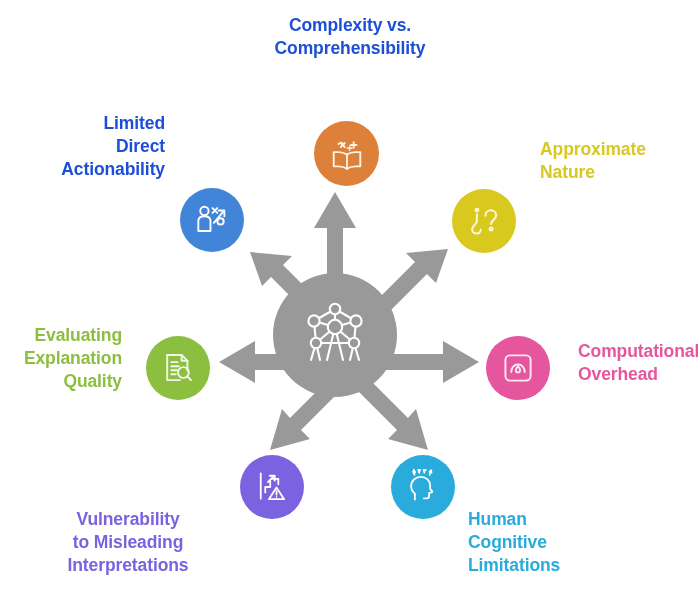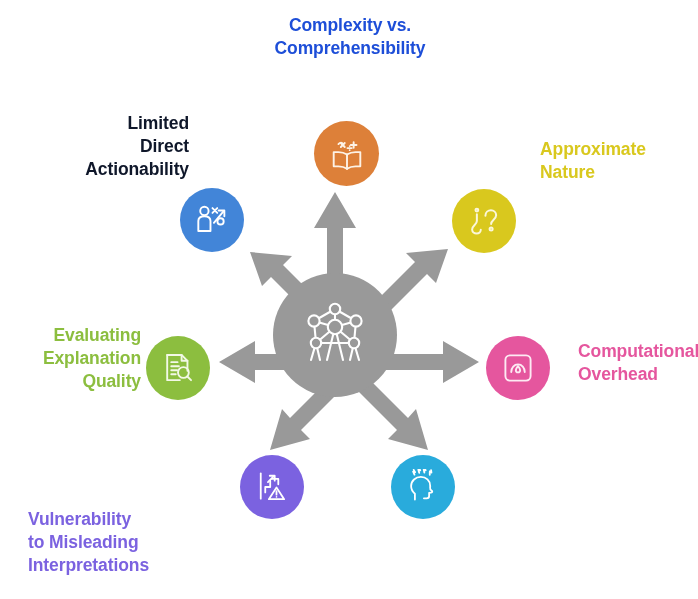--- a/index.html
+++ b/index.html
@@ -18,21 +18,21 @@
     font-size:17.5px;
     line-height:1.32;
     letter-spacing:-0.1px;
     white-space:pre-line;
   }
   .lbl-top      {left:238px; top:14px;  width:224px; text-align:center;}
   .lbl-upleft   {left:0px;   top:112px; width:165px; text-align:right;}
   .lbl-upright  {left:540px; top:138px; width:175px; text-align:left;}
   .lbl-right    {left:578px; top:340px; width:175px; text-align:left;}
   .lbl-downright{left:468px; top:508px; width:200px; text-align:left;}
-  .lbl-downleft  {left:28px; top:508px; width:200px; }
+  .lbl-downleft  {left:28px; top:508px; width:200px; text-align:center;}
   .lbl-left     {left:0px;   top:324px; width:122px; text-align:right;}
 
   .node{
     position:absolute;
     border-radius:50%;
     display:flex;align-items:center;justify-content:center;
   }
   .node svg{display:block;}
 
   .hub{
@@ -140,21 +140,21 @@
       <svg width="38" height="38" viewBox="0 0 40 40" fill="none" stroke="#FFFFFF" stroke-width="2" stroke-linecap="round" stroke-linejoin="round">
         <circle cx="12" cy="10.5" r="4.4"></circle>
         <path d="M5.6 31.5 L5.6 21 C5.6 17.6 8.4 16 12 16 C15.6 16 18.4 17.6 18.4 21 L18.4 31.5 Z"></path>
         <path d="M20.5 7.5 L25.5 12.5 M25.5 7.5 L20.5 12.5"></path>
         <path d="M22 23 L32.5 10.5"></path>
         <path d="M27 10 L33 10 L33 16"></path>
         <circle cx="29" cy="21.5" r="3.3"></circle>
       </svg>
     </span>
   </div>
-  <div class="label lbl-upleft" style="color:#0f172a;padding-left:24px;">Limited
+  <div class="label lbl-upleft" style="color:#1d4ed8;">Limited
 Direct
 Actionability</div>
 
   <div class="node" style="left:452px;top:189px;width:64px;height:64px;background:#D9C81E;">
     <span>
       <svg width="38" height="38" viewBox="0 0 40 40" fill="none" stroke="#FBF7DA" stroke-width="2.1" stroke-linecap="round" stroke-linejoin="round">
 
         <circle cx="12.5" cy="8.5" r="1.5"></circle>
         <path d="M12.5 13 L12.5 20 C12.5 24 7.5 24.5 7.5 29 C7.5 31.5 9.8 33.2 12.3 33.2 C14.8 33.2 16.6 31.4 16.6 29.3"></path>
 
@@ -184,20 +184,23 @@
 
         <path d="M11 34 L11 27.5 C8.2 25.2 6.8 22 6.8 19 C6.8 13 11.8 8.8 17.6 8.8 C23.4 8.8 28 13 28 18.8 C28 21.2 27 22.5 29.5 24 C30.8 24.8 30.5 26 29 26.2 L26.8 26.5 L26.8 30 C26.8 31.5 25.6 32.6 24 32.6 L21 32.6"></path>
 
         <path d="M10.5 6.2 L9 3 M9 3 L11.2 3.6 M11.2 3.6 L9.7 1"></path>
         <path d="M15.8 4.2 L14.8 0.8 M14.8 0.8 L16.9 1.6 M16.9 1.6 L15.8 -1"></path>
         <path d="M21.5 4 L20.8 0.6 M20.8 0.6 L22.9 1.5 M22.9 1.5 L22 -1"></path>
         <path d="M27.5 6.4 L27.5 2.8 M27.5 2.8 L29.4 4 M29.4 4 L29 1.2"></path>
       </svg>
     </span>
   </div>
+  <div class="label lbl-downright" style="color:#29ABDC;">Human
+Cognitive
+Limitations</div>
 
   <div class="node" style="left:240px;top:455px;width:64px;height:64px;background:#7B62E0;">
     <span>
       <svg width="36" height="36" viewBox="0 0 40 40" fill="none" stroke="#FFFFFF" stroke-width="2" stroke-linecap="round" stroke-linejoin="round">
 
         <path d="M7.5 5 L7.5 33"></path>
 
         <path d="M12.5 26 L12.5 20 L18 20 L18 13"></path>
         <path d="M20 11 L27 11 L27 17"></path>
         <path d="M15.5 14.5 L22 8"></path>
@@ -221,17 +224,17 @@
         <path d="M24 5.5 L24 12 L30.5 12"></path>
         <path d="M12.5 13.5 L19.5 13.5"></path>
         <path d="M12.5 18 L21 18"></path>
         <path d="M12.5 22.5 L19 22.5"></path>
         <path d="M12.5 27 L17.5 27"></path>
         <circle cx="26" cy="25" r="6"></circle>
         <path d="M30.4 29.4 L34.5 33.5"></path>
       </svg>
     </span>
   </div>
-  <div class="label lbl-left" style="color:#8CBE3F;margin-left:19px;">Evaluating
+  <div class="label lbl-left" style="color:#8CBE3F;">Evaluating
 Explanation
 Quality</div>
 
 </div>
 
 </body></html>

